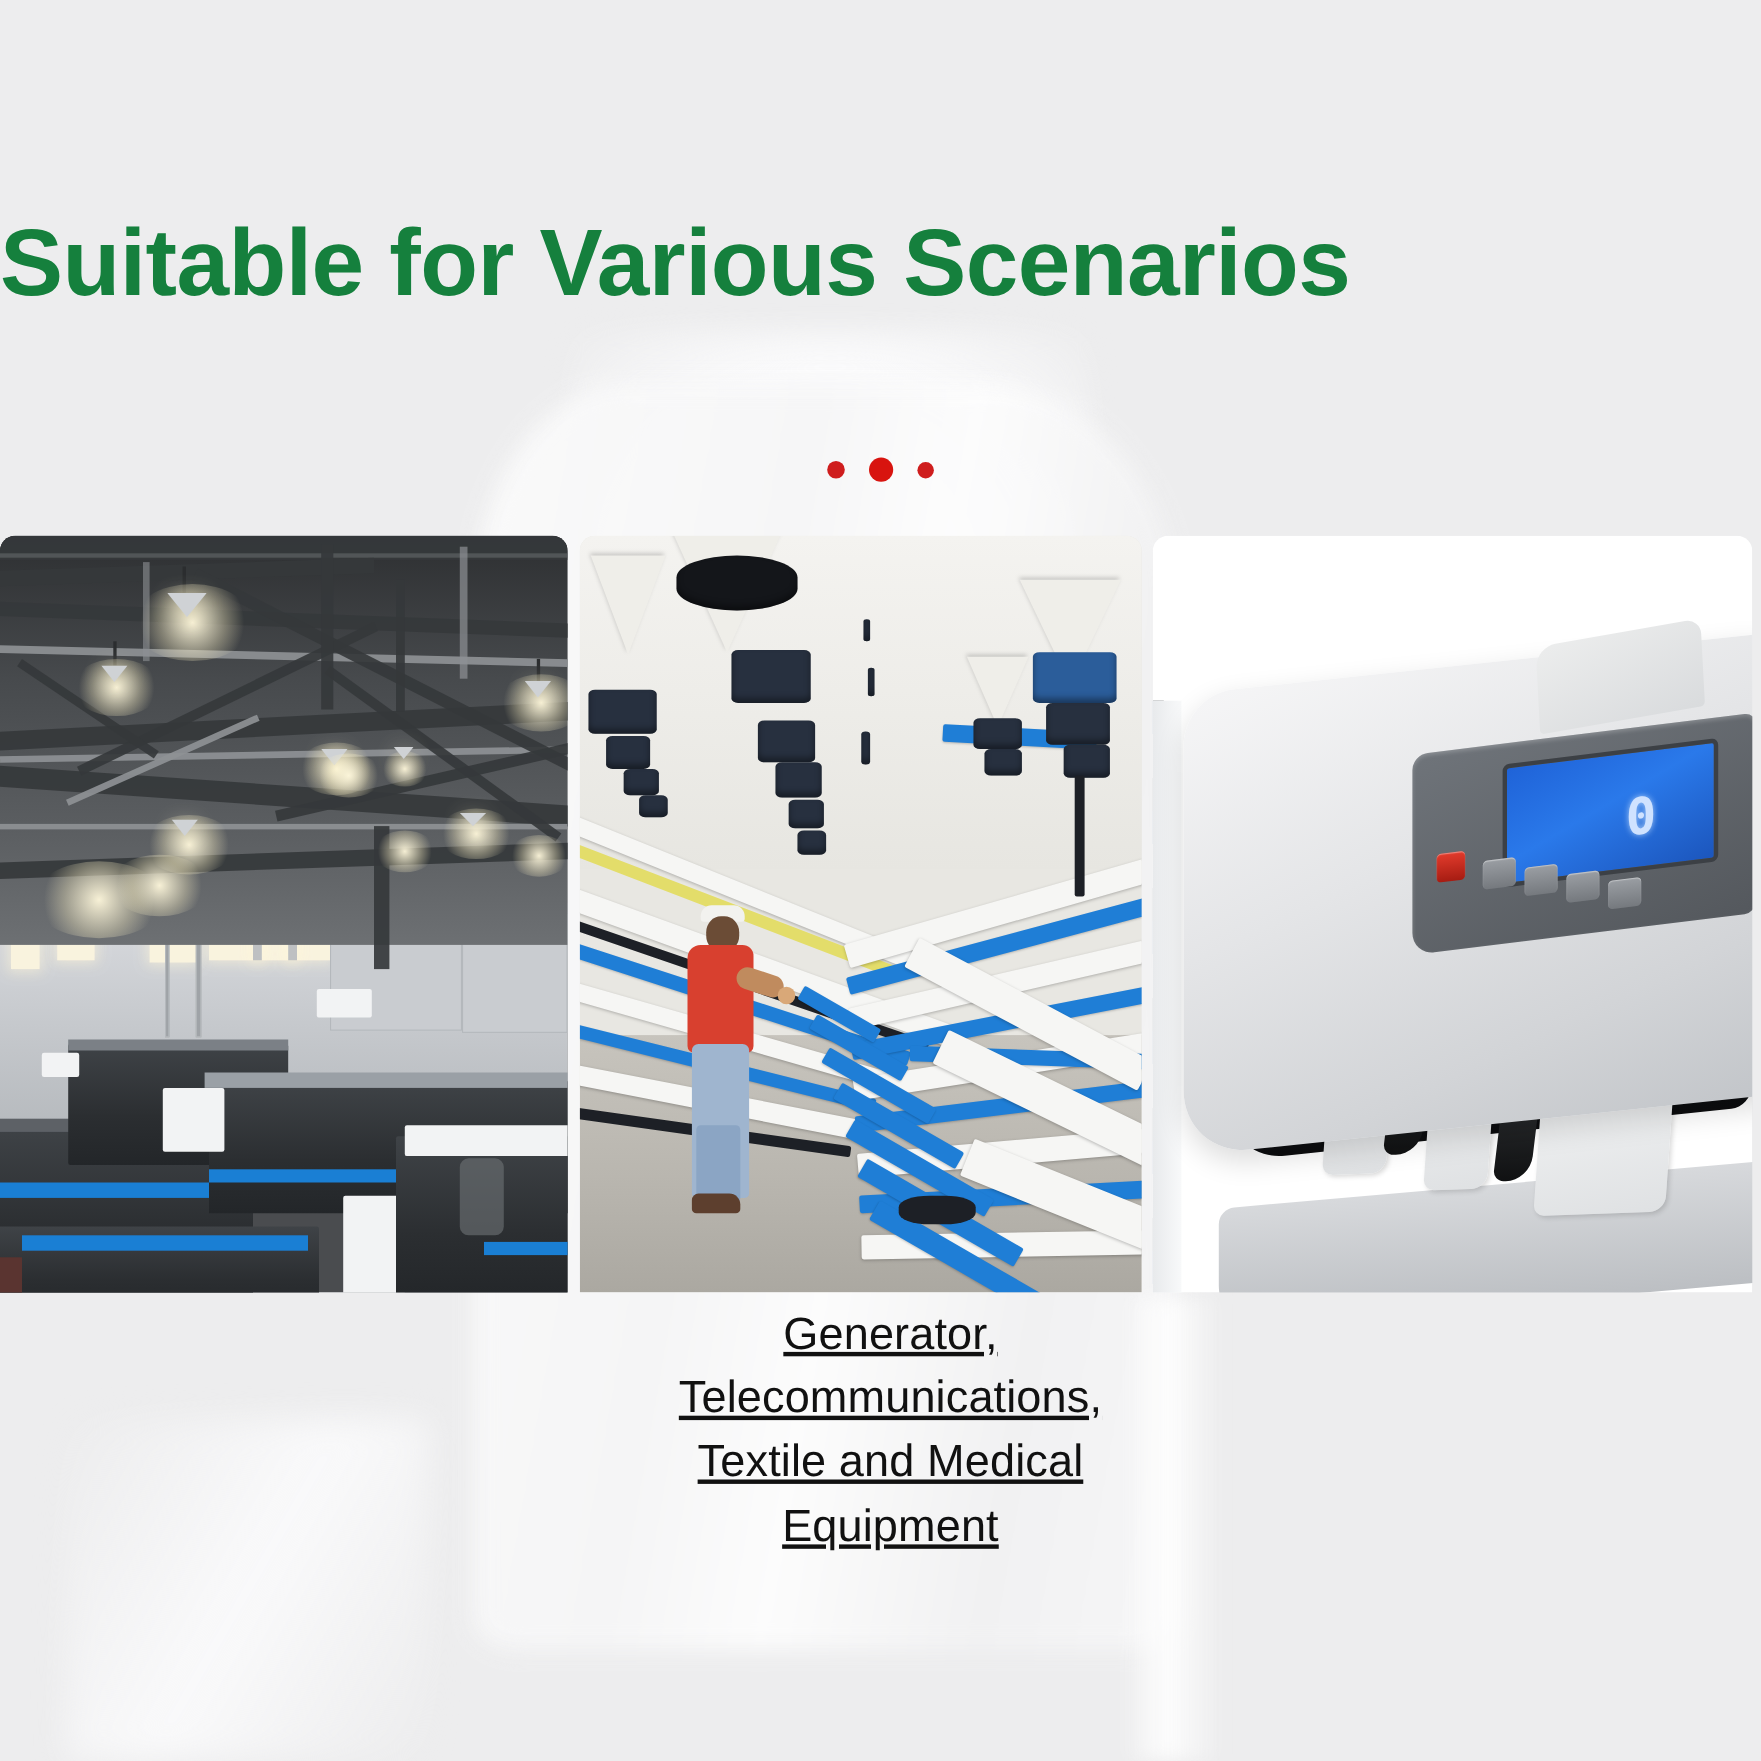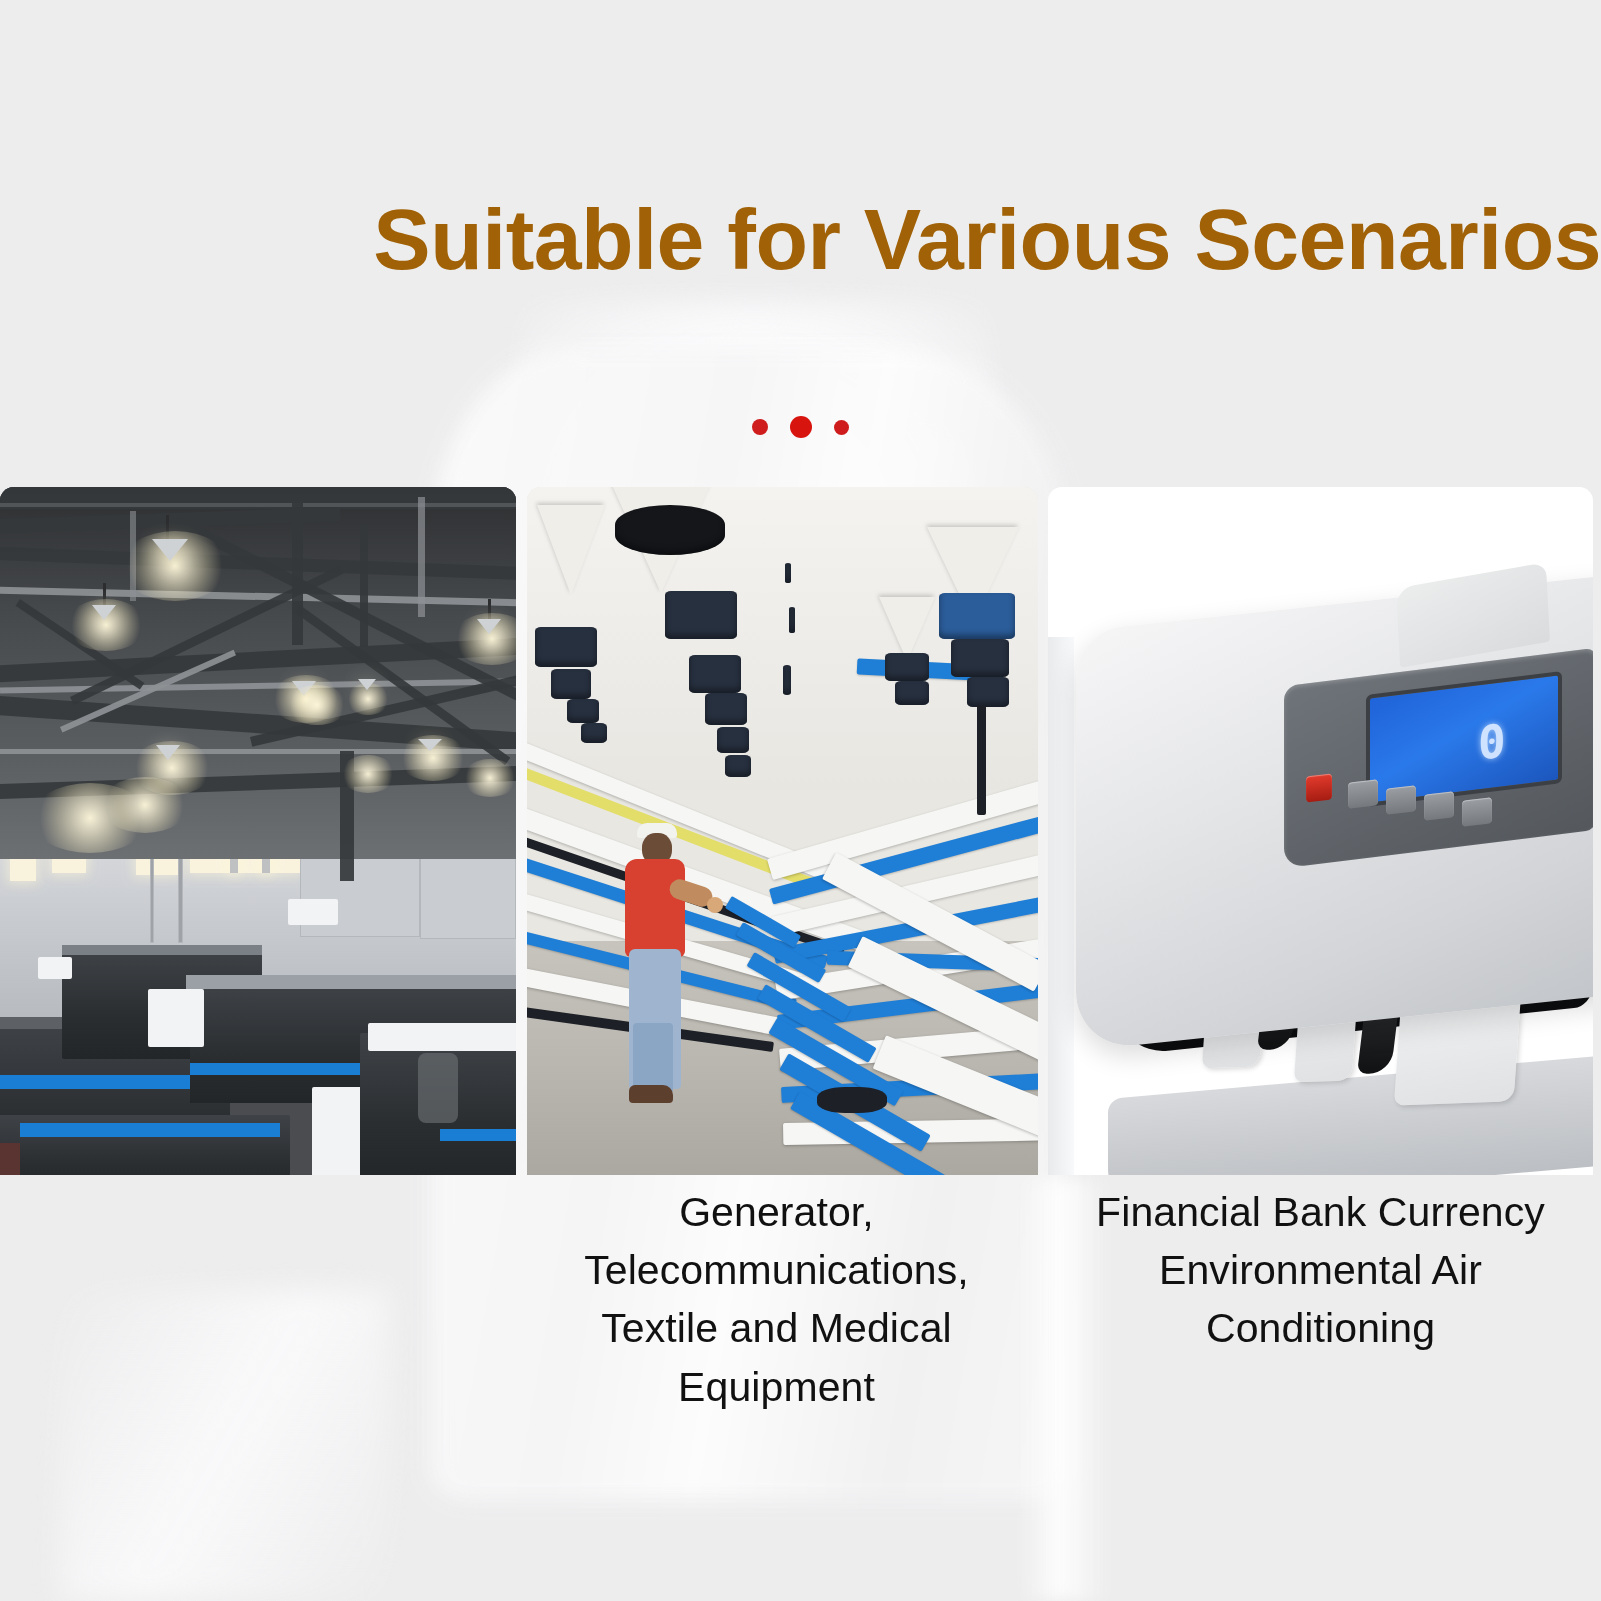--- a/index.html
+++ b/index.html
@@ -32,25 +32,25 @@
   }
   .ghost-streak2 {
     position:absolute; left:60px; top:1290px; width:330px; height:310px;
     background:linear-gradient(120deg,rgba(255,255,255,0) 0%,#f9f9fa 50%,rgba(255,255,255,0) 100%);
     filter:blur(14px);
   }
 
   
   .title {
     position:absolute; left:0; right:0; top:196px;
-    text-align:right;
+    text-align:left;
     font-size:86px;
     font-weight:bold;
     letter-spacing:-0.5px;
-    color:#a16207;
+    color:#15803d;
     font-stretch:condensed;
     line-height:1;
     white-space:nowrap;
   }
 
   
   .dots {
     position:absolute; left:0; right:0; top:410px;
     display:flex; justify-content:center; align-items:center; gap:22px;
     height:34px;
@@ -250,21 +250,21 @@
   }
   .cap {
     position:absolute; top:0;
     text-align:center;
     font-size:41px;
     line-height:1.42;
     color:#111111;
     letter-spacing:0.1px;
   }
   .c1 { left:0px;    width:516px; }
-  .c2 { left:521px;  width:511px; }
+  .c2 { left:554px;  width:511px;text-decoration:underline; }
   .c3 { left:1048px; width:545px; }
 </style>
 </head>
 <body>
 
 <div class="ghost-wrap">
   <div class="ghost-body2"></div>
   <div class="ghost-body"></div>
   <div class="ghost-streak"></div>
   <div class="ghost-streak2"></div>
@@ -488,14 +488,13 @@
       <div class="cc-btn" style="left:338px; top:300px;"></div>
       <div class="cc-btn" style="left:376px; top:306px;"></div>
       <div class="cc-btn" style="left:414px; top:312px;"></div>
     </div>
   </div>
 
 </div>
 
 <div class="captions">
   <div class="cap c2">Generator, Telecommunications, Textile and Medical Equipment</div>
-  <div class="cap c3">Financial Bank Currency Environmental Air Conditioning</div>
 </div>
 
 </body></html>

